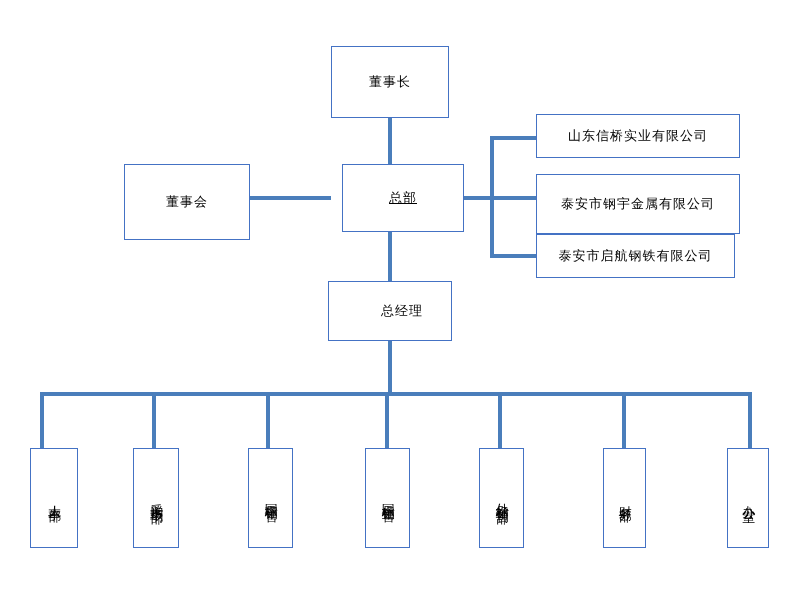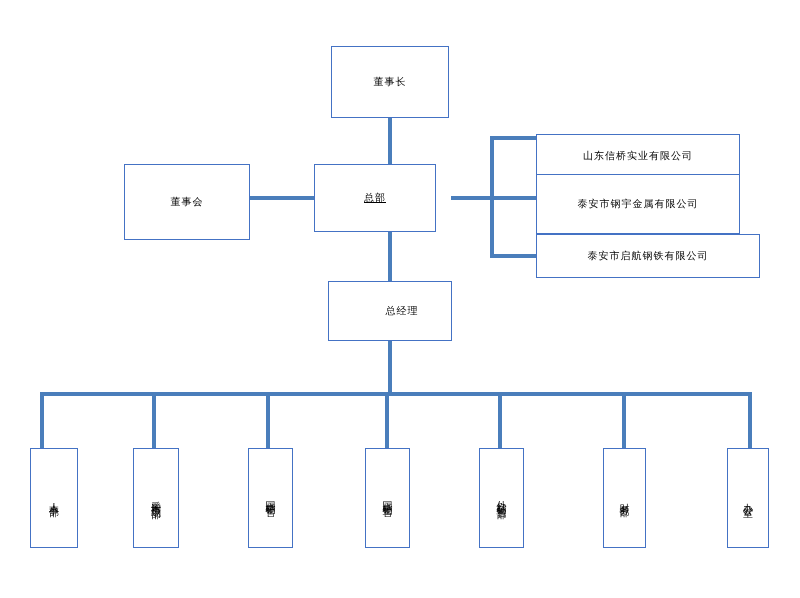--- a/index.html
+++ b/index.html
@@ -20,21 +20,21 @@
   }
   .node {
     position: absolute;
     box-sizing: border-box;
     border: 1px solid #4472C4;
     background: #ffffff;
     display: flex;
     align-items: center;
     justify-content: center;
     color: #000000;
-    font-size: 10px;
+    font-size: 13px;
     line-height: 1.35;
     letter-spacing: 1px;
     z-index: 3;
   }
   .node .node-label {
     display: block;
     text-align: center;
     white-space: pre;
   }
   .node.vertical {
@@ -87,35 +87,35 @@
   <div class="connector v" style="left:748px; top:392px; height:56px;"></div>
 
   <div class="node" style="left:331px; top:46px; width:118px; height:72px;">
     <span class="node-label">董事长</span>
   </div>
 
   <div class="node" style="left:124px; top:164px; width:126px; height:76px;">
     <span class="node-label">董事会</span>
   </div>
 
-  <div class="node" style="left:314px; top:164px; width:122px; height:68px;text-decoration:underline;">
+  <div class="node" style="left:342px; top:164px; width:122px; height:68px;text-decoration:underline;">
     <span class="node-label">总部</span>
   </div>
 
   <div class="node" style="left:328px; top:281px; width:124px; height:60px;padding-left:24px;">
     <span class="node-label">总经理</span>
   </div>
 
-  <div class="node" style="left:536px; top:114px; width:204px; height:44px;margin-top:20px;">
+  <div class="node" style="left:536px; top:114px; width:204px; height:44px;">
     <span class="node-label">山东信桥实业有限公司</span>
   </div>
   <div class="node" style="left:536px; top:174px; width:204px; height:60px;">
     <span class="node-label">泰安市钢宇金属有限公司</span>
   </div>
-  <div class="node" style="left:536px; top:234px; width:224px; height:44px;">
+  <div class="node" style="left:536px; top:234px; width:199px; height:44px;">
     <span class="node-label">泰安市启航钢铁有限公司</span>
   </div>
 
   <div class="node vertical" style="left:30px; top:448px; width:48px; height:100px;">
     <span class="node-label">人事部</span>
   </div>
   <div class="node vertical" style="left:133px; top:448px; width:46px; height:100px;">
     <span class="node-label">采购市场部</span>
   </div>
   <div class="node vertical" style="left:248px; top:448px; width:45px; height:100px;">

